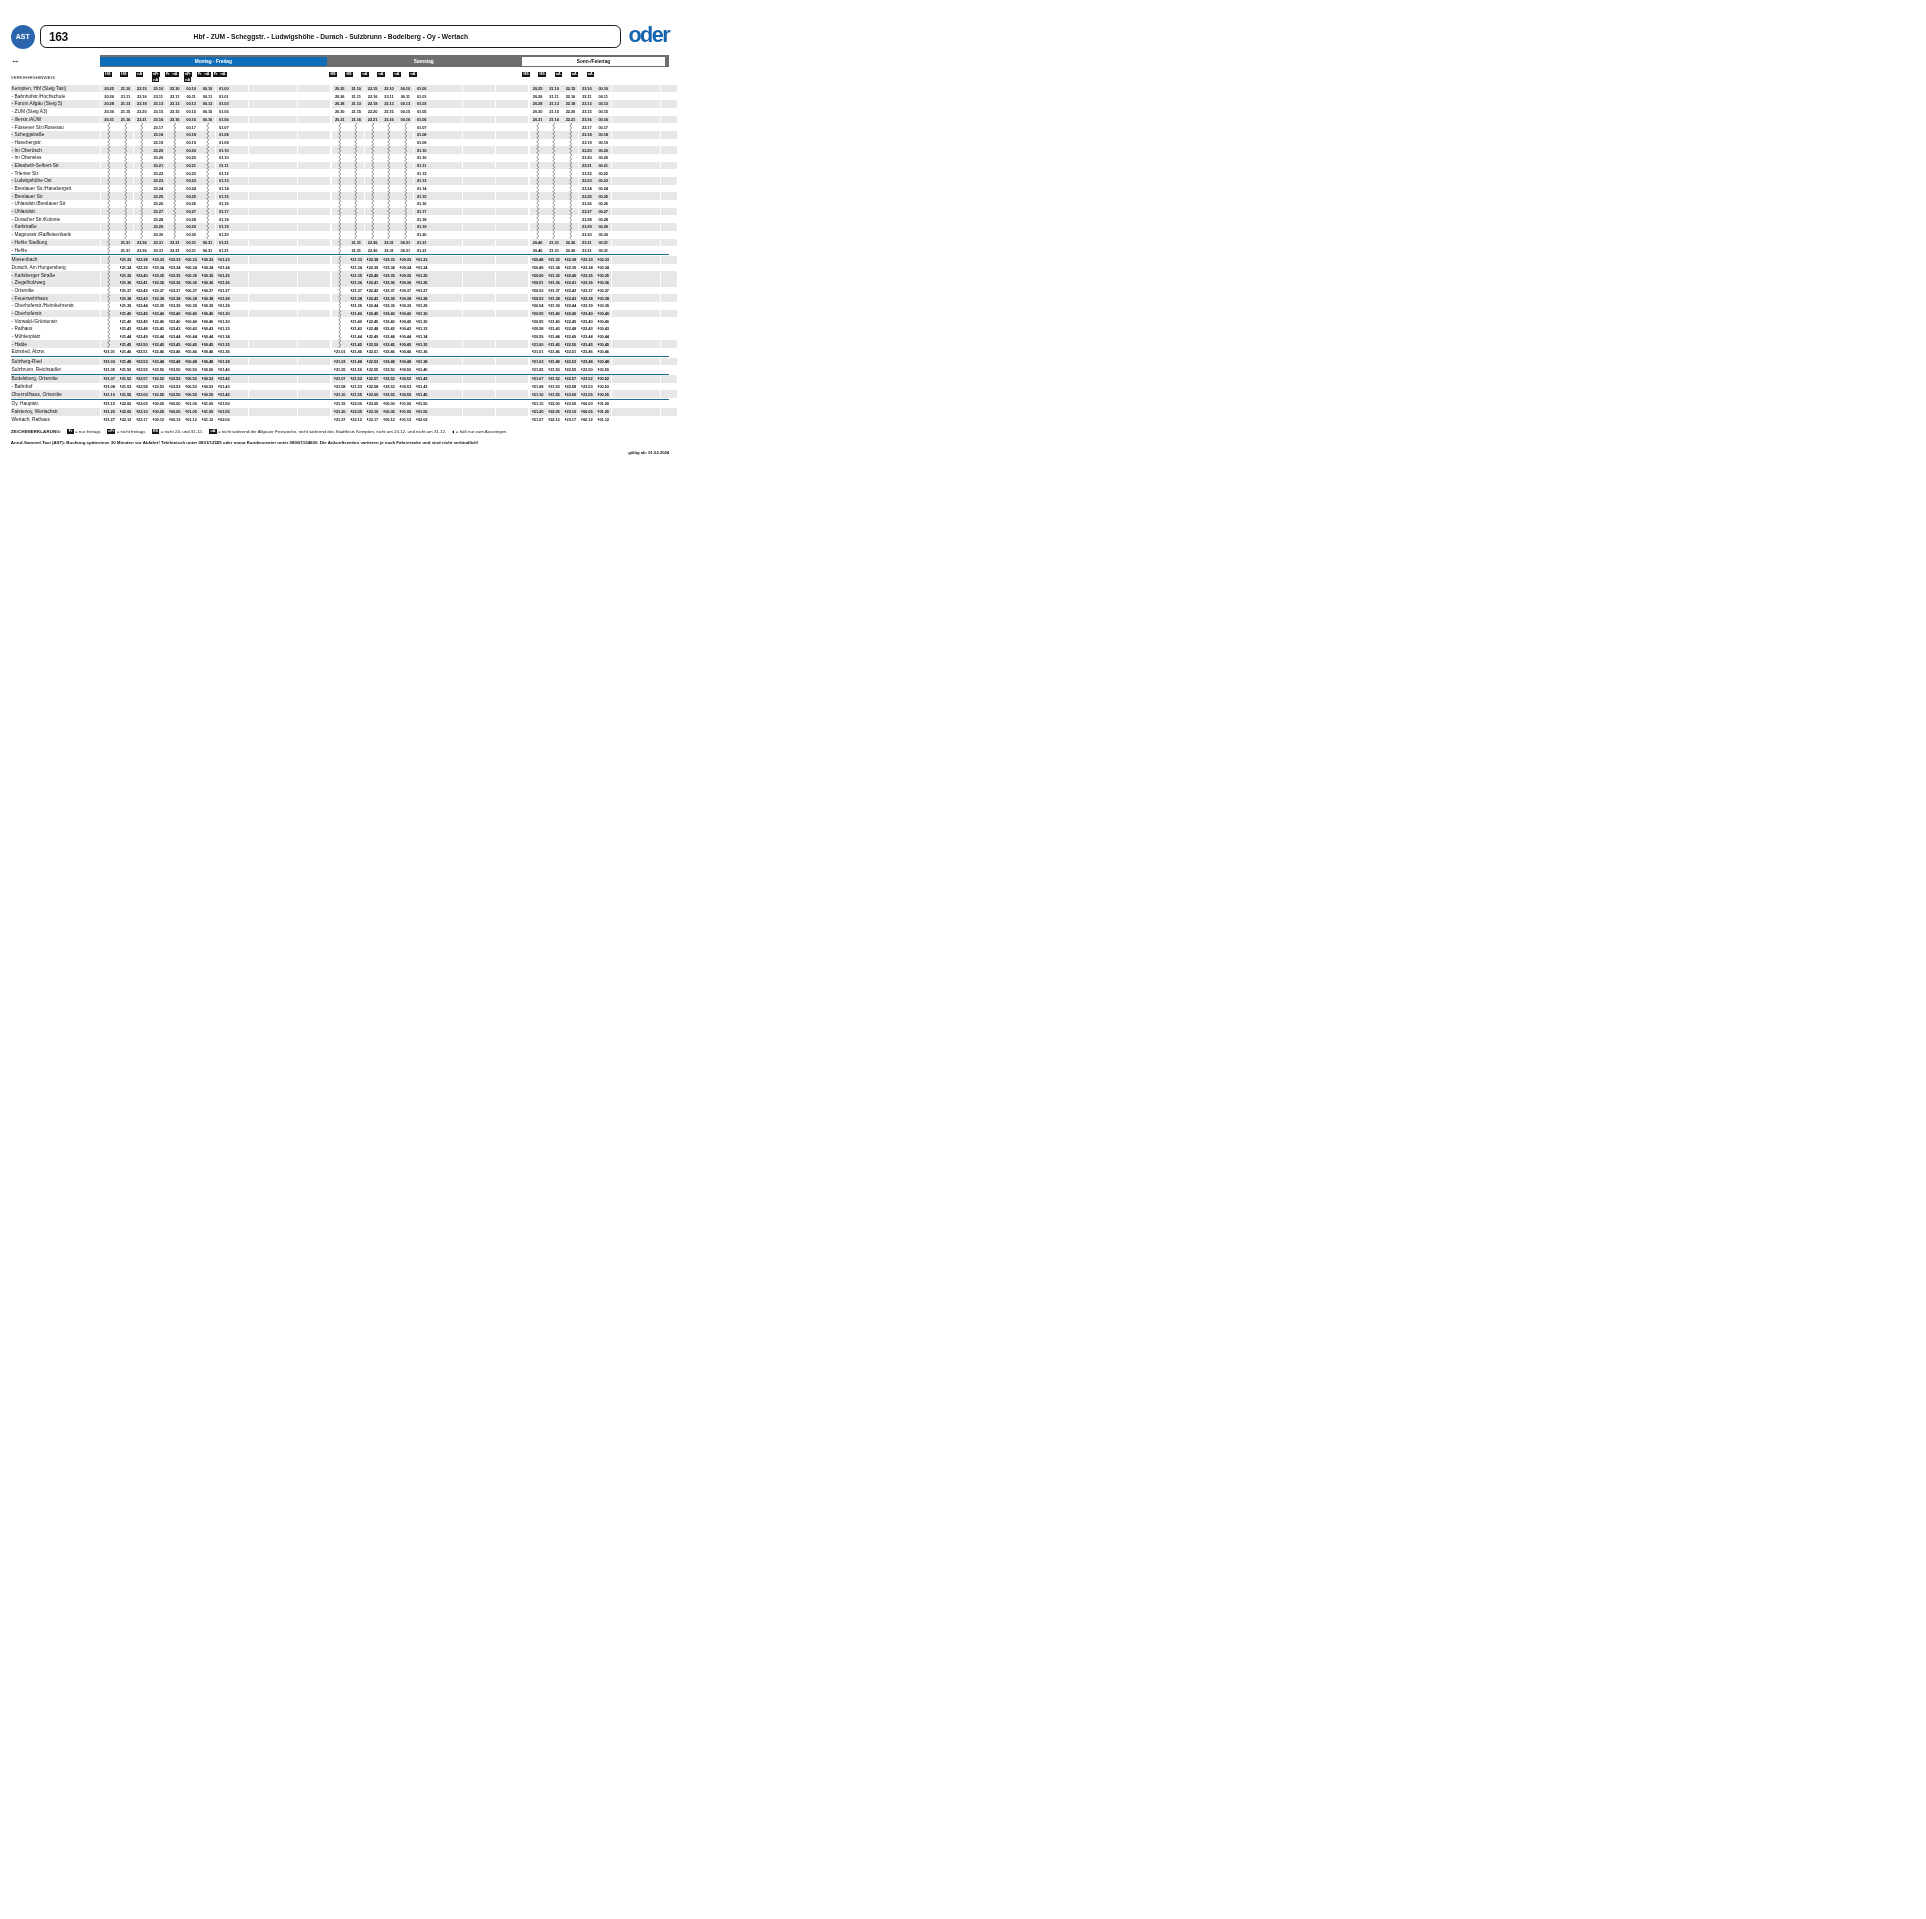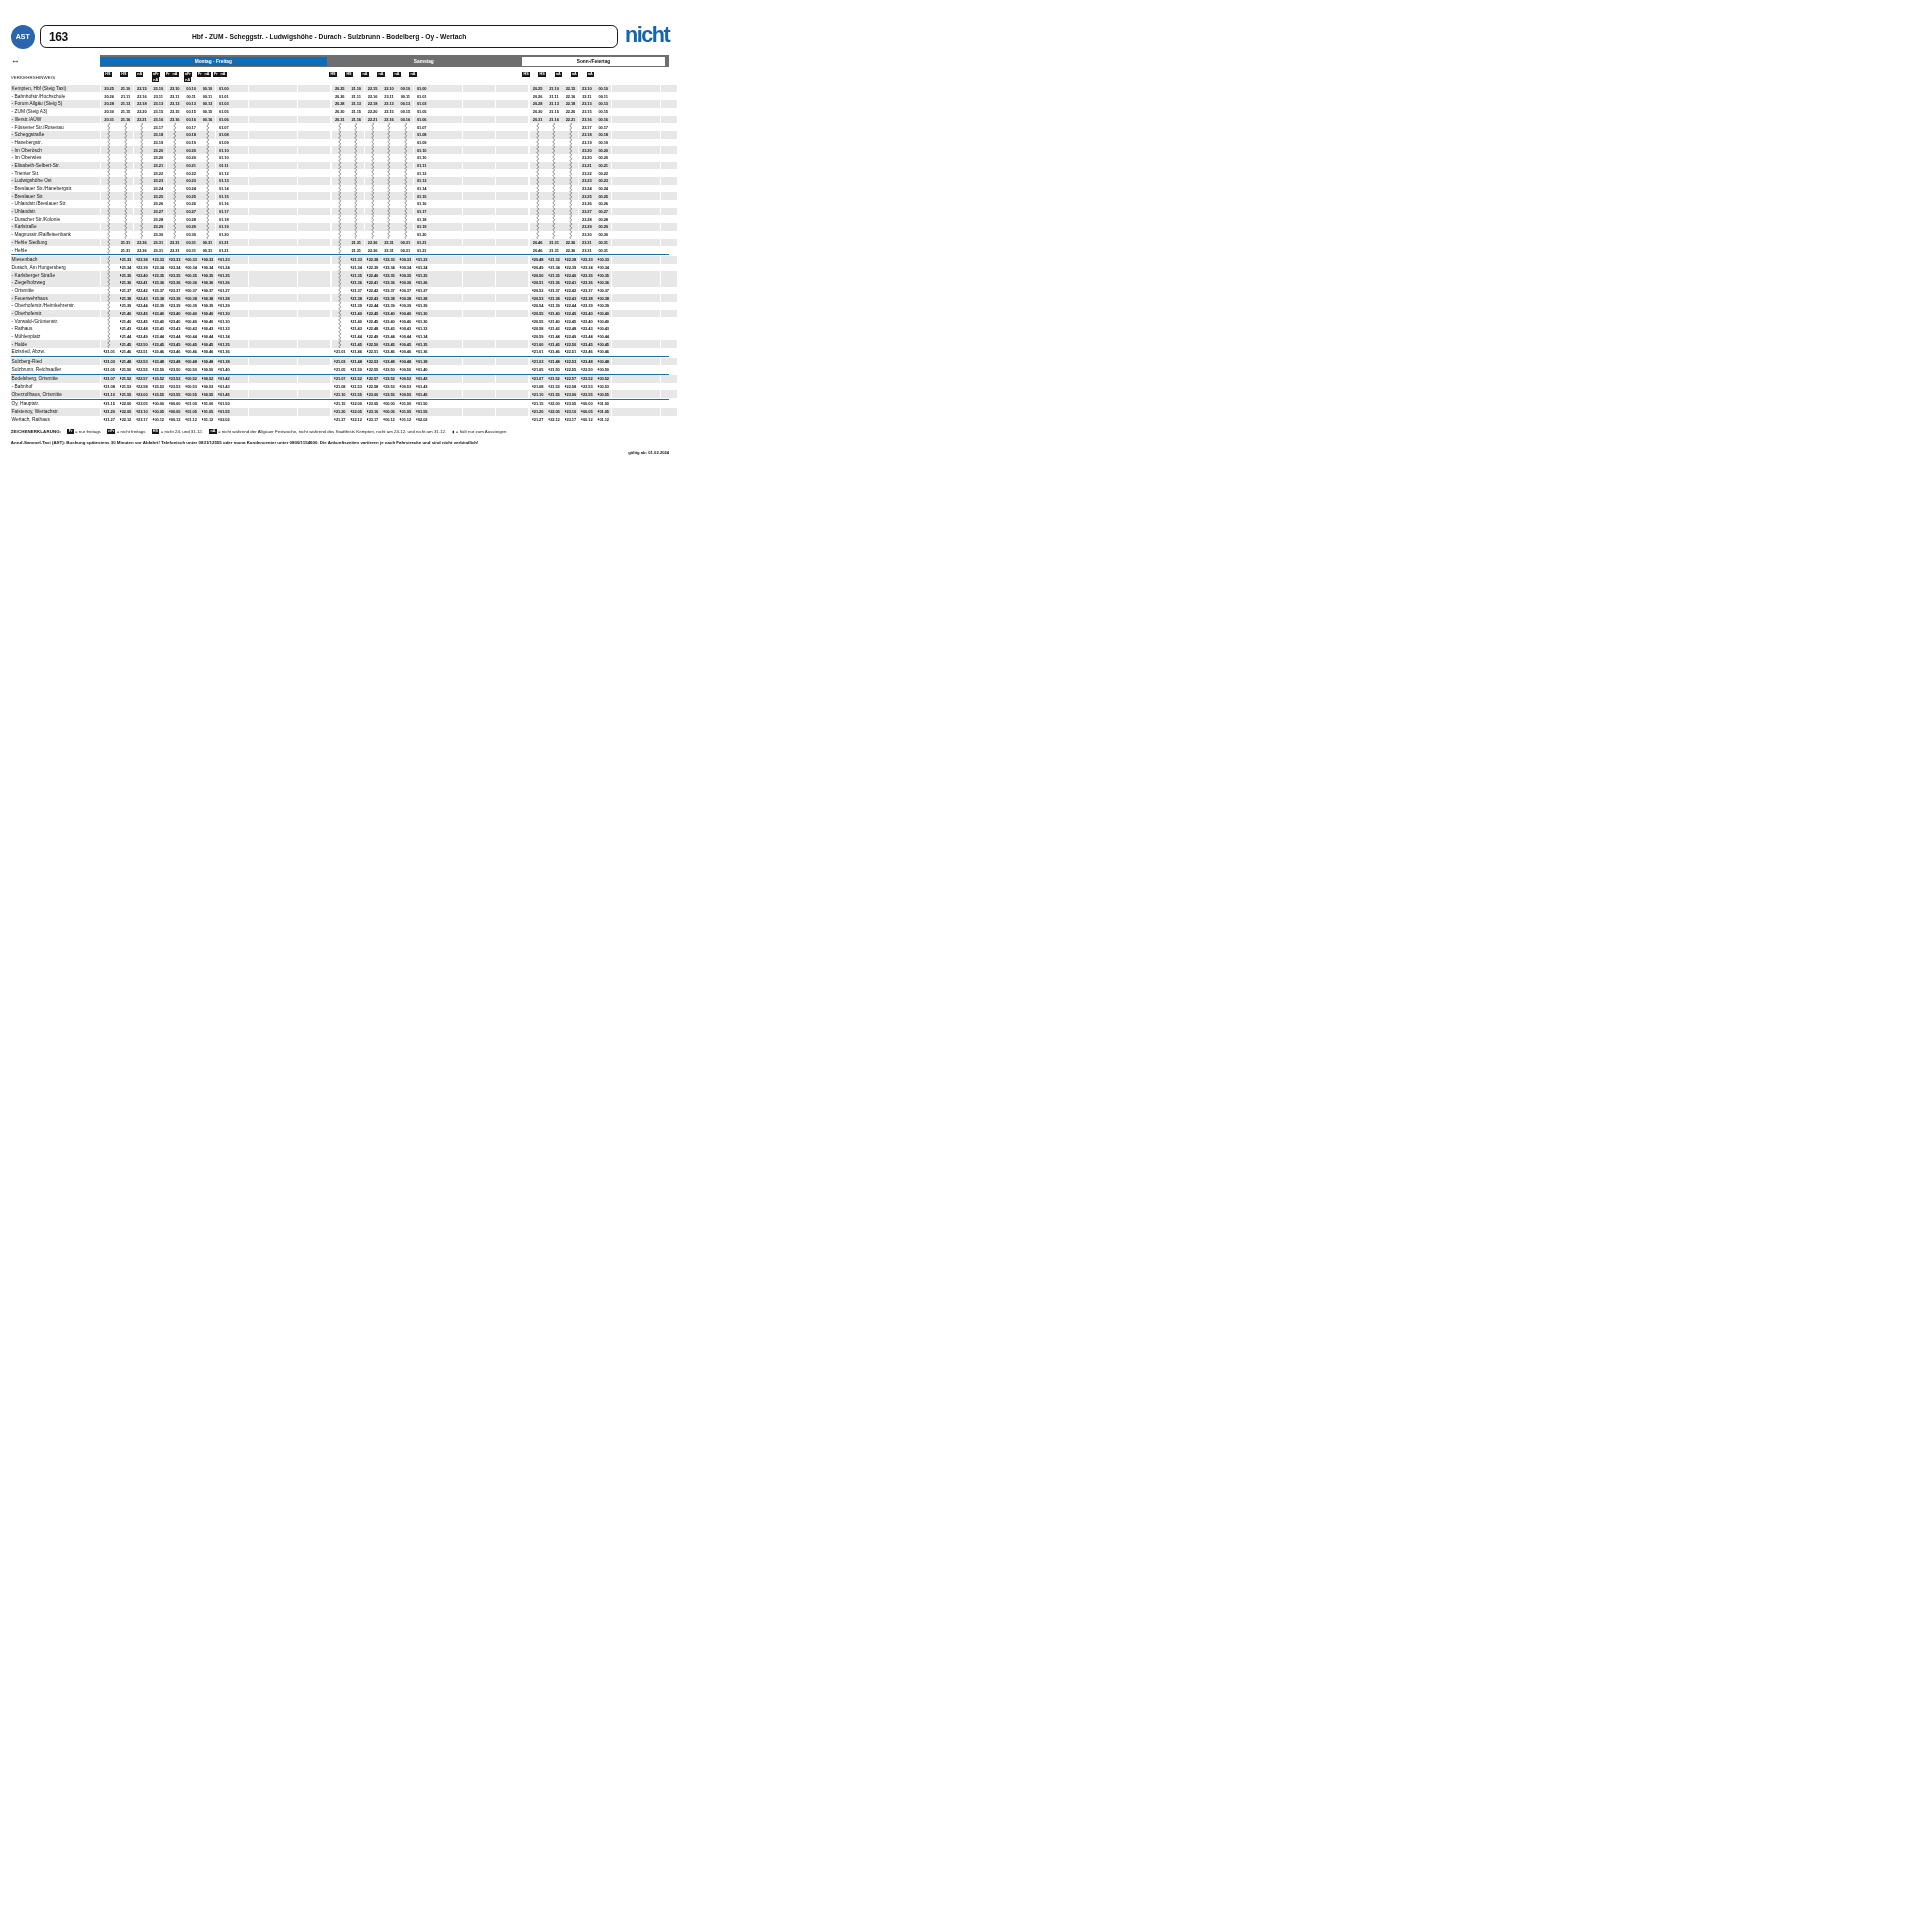--- a/index.html
+++ b/index.html
@@ -64,21 +64,21 @@
 
 <div class="page">
   <div class="header">
     <div class="ast-circle">
       <span>AST</span>
     </div>
     <div class="route-box">
       <span class="route-num">163</span>
       <span class="route-title">Hbf - ZUM - Scheggstr. - Ludwigshöhe - Durach - Sulzbrunn - Bodelberg - Oy - Wertach</span>
     </div>
-    <div class="brand">nicht</div>
+    <div class="brand">oder</div>
   </div>
 
   <div class="band-row">
     <div class="left-col">
       <span class="dir-arrow">↔</span>
     </div>
     <div class="day-band">
         <div class="bx bx-mf" style="width: 227px;">Montag - Freitag</div>
         <div class="bx bx-sa" style="width: 194px;">Samstag</div>
         <div class="bx bx-so" style="width: 143px;">Sonn-/Feiertag</div>

